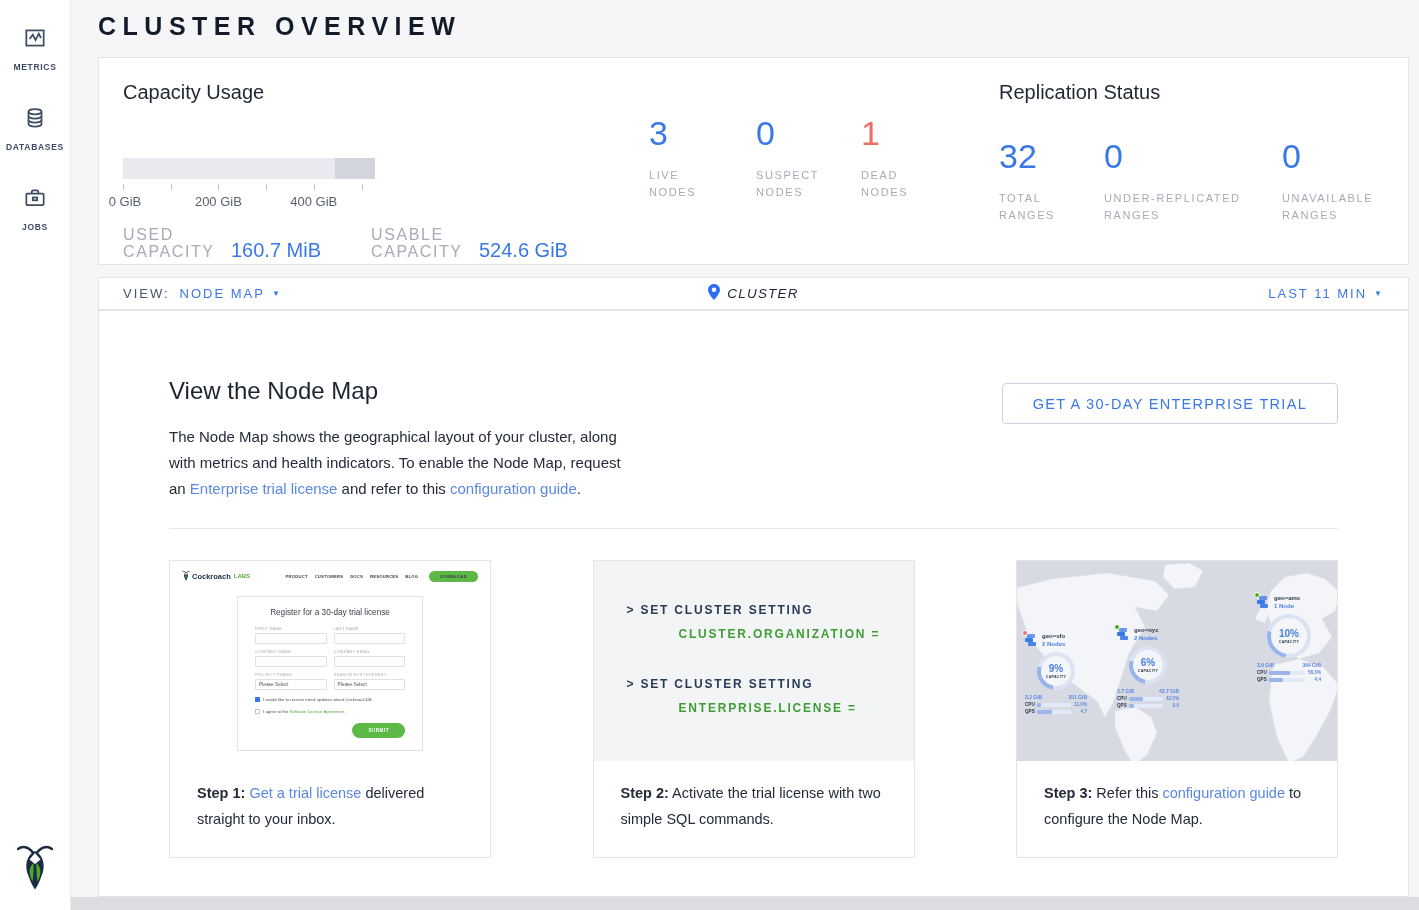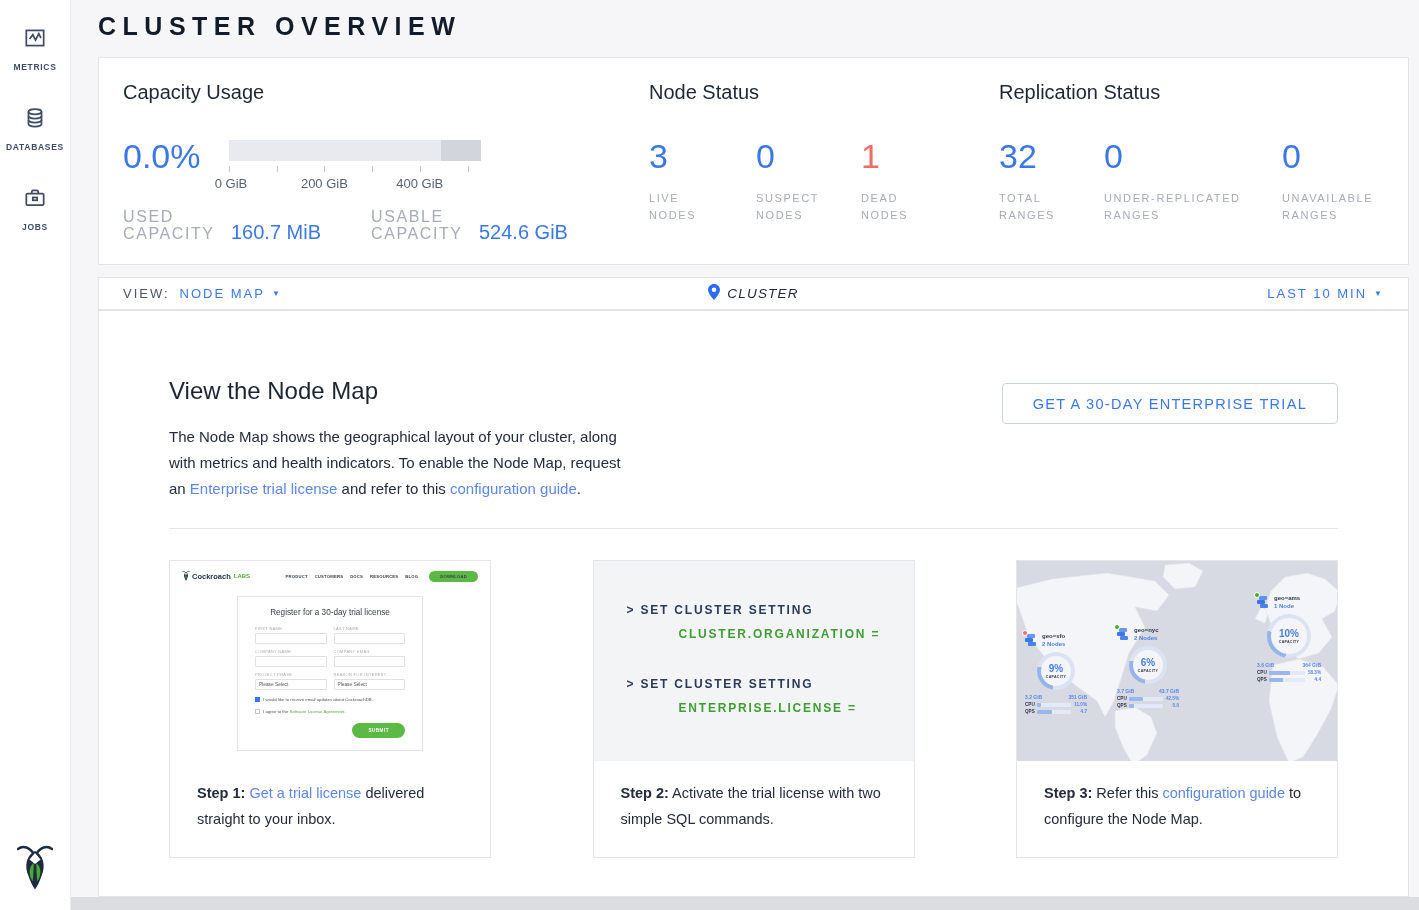--- a/index.html
+++ b/index.html
@@ -24,21 +24,21 @@
 
   
   .stats-panel { top:57px; height:208px; display:flex; padding:23px 0 0 24px; }
   .section-title { font-size:20px; color:#1f2733; font-weight:500; }
   .stats-sec-capacity { width:526px; }
   .stats-sec-nodes { width:350px; }
   .stats-sec-repl { flex:1; }
 
   .cap-row { display:flex; margin-top:34px; }
   .cap-percent { width:106px; font-size:34px; color:#3b78e7; line-height:36px; }
-  .cap-chart { width:252px; position:relative; margin-top:2px; }
+  .cap-chart { width:252px; position:relative; margin-top:20px; }
   .cap-bar { height:21px; background:#e9eaef; position:relative; }
   .cap-bar-dark { position:absolute; right:0; top:0; bottom:0; width:40px; background:#d3d5dd; }
   .cap-ticks { position:relative; height:7px; margin-top:5px; }
   .cap-ticks i { position:absolute; top:0; width:1px; height:6px; background:#c2c5cd; }
   .cap-tick-labels { position:relative; height:16px; margin-top:3px; font-size:13px; color:#586070; }
   .cap-tick-labels span { position:absolute; transform:translateX(-50%); white-space:nowrap; }
   .cap-stats { display:flex; align-items:flex-end; margin-top:16px; }
   .cap-label { font-size:16px; letter-spacing:1.6px; color:#a7abb6; line-height:17px; width:108px; padding-right:20px; }
   .cap-value { font-size:20px; color:#3b78e7; line-height:19px; }
   .cap-value.v1 { width:140px; }
@@ -183,21 +183,20 @@
   </div>
 </div>
 
 <div class="content">
   <div class="page-title">CLUSTER OVERVIEW</div>
 
   <div class="panel stats-panel">
     <div class="stats-sec-capacity">
       <div class="section-title">Capacity Usage</div>
       <div class="cap-row">
-        <div class="cap-percent">0.0%</div>
         <div class="cap-chart">
           <div class="cap-bar">
               <div class="cap-bar-dark"></div>
             </div>
           <div class="cap-ticks">
             <i style="left:0"></i>
               <i style="left:47.7px"></i>
               <i style="left:95.4px"></i>
               <i style="left:143.1px"></i>
               <i style="left:190.8px"></i>
@@ -212,21 +211,20 @@
       </div>
       <div class="cap-stats">
         <div class="cap-label">USED CAPACITY</div>
         <div class="cap-value v1">160.7 MiB</div>
         <div class="cap-label">USABLE CAPACITY</div>
         <div class="cap-value">524.6 GiB</div>
       </div>
     </div>
 
     <div class="stats-sec-nodes">
-      <div class="section-title">Node Status</div>
       <div class="stat-row">
         <div class="stat-cell">
           <div class="stat-value">3</div>
           <div class="stat-label">LIVE NODES</div>
         </div>
         <div class="stat-cell">
           <div class="stat-value">0</div>
           <div class="stat-label">SUSPECT NODES</div>
         </div>
         <div class="stat-cell">
@@ -266,21 +264,21 @@
     </div>
     <div class="vb-left">
       <span class="vb-label">VIEW:</span>
       <span class="vb-dropdown">
         <span>NODE MAP</span>
         <span class="caret">▼</span>
       </span>
     </div>
     <div class="vb-right">
       <span class="vb-dropdown">
-        <span>LAST 10 MIN</span>
+        <span>LAST 11 MIN</span>
         <span class="caret">▼</span>
       </span>
     </div>
   </div>
 
   <div class="panel main-panel">
     <div class="nm-head">
       <div class="nm-title">View the Node Map</div>
       <div class="nm-desc">
         <span>The Node Map shows the geographical layout of your cluster, along with metrics and health indicators. To enable the Node Map, request an </span><a class="link">Enterprise trial license</a><span> and refer to this </span><a class="link">configuration guide</a><span>.</span>

